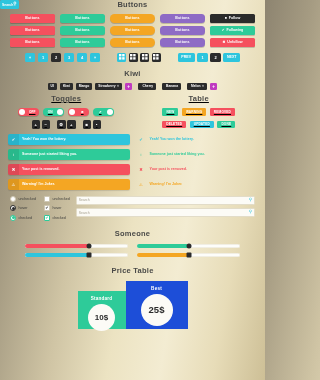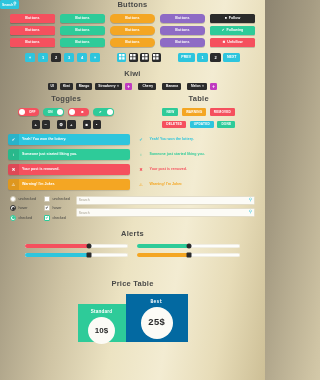--- a/index.html
+++ b/index.html
@@ -87,21 +87,21 @@
     border: 3.75px solid transparent; border-right-color: #2b2b2b;
   }
   .tag-plus {
     width: 7.5px; height: 7.5px; border-radius: 1.2px;
     background: #c03ac0; color: #fff;
     font-size: 4.5px; line-height: 7px; text-align: center;
     cursor: pointer; font-weight: bold;
   }
 
   
-  .two-col { display: flex; margin-top: 4px; }
+  .two-col { display: flex; margin-top: 4px; text-decoration: underline; }
   .col-half { flex: 1; }
 
   .tog-row { display: flex; justify-content: center; gap: 4px; margin-top: 5px; }
   .toggle {
     width: 21px; height: 8px; border-radius: 4px;
     display: flex; align-items: center; cursor: pointer;
     font-size: 3.2px; font-weight: bold; color: #fff;
     box-shadow: 0 1px 0 rgba(0,0,0,.15);
   }
   .toggle.off { background: #f5505e; justify-content: flex-start; padding-left: 1px; }
@@ -206,21 +206,21 @@
   .handle-s { position: absolute; top: 50%; width: 5px; height: 5px; border-radius: 1px; background: #2b2b2b; transform: translate(-50%,-50%); }
   .f-r  { background: #f5505e; }
   .f-g  { background: #2ecb99; }
   .f-c  { background: #2ec5dd; }
   .f-o  { background: #f4a623; }
 
   
   .price-wrap { display: flex; justify-content: center; align-items: flex-end; margin-top: 6px; }
   .pcard { width: 48px; position: relative; color: #fff; text-align: center; }
   .pcard.std  { background: #2ecb99; height: 38px; padding-top: 5px; }
-  .pcard.best { background: #0369a1; height: 48px; padding-top: 5px; width: 62px; font-family: Liberation Mono, monospace; }
+  .pcard.best { background: #1d4ed8; height: 48px; padding-top: 5px; width: 62px; }
   .pcard.biz  { background: #f5505e; height: 38px; padding-top: 5px; }
   .ptitle { font-size: 4.6px; font-weight: bold; letter-spacing: .2px; }
   .circle {
     width: 27px; height: 27px; border-radius: 50%; background: #fcfbf6;
     margin: 3px auto 0; display: flex; align-items: center; justify-content: center;
     color: #2b2b2b; font-size: 8px; font-weight: bold;
   }
   .pcard.best .circle { width: 32px; height: 32px; font-size: 9.5px; }
 </style>
 </head>
@@ -484,41 +484,41 @@
             <span class="mag">⚲</span>
           </div>
           <div class="sbox fill">
             <span class="txt">Search</span>
             <span class="mag">⚲</span>
           </div>
         </div>
       </div>
   </div>
 
-  <div class="sec-title" style="margin-top:8px">Alerts</div>
+  <div class="sec-title" style="margin-top:8px">Someone</div>
   <div class="slider-wrap" id="slider-wrap">
       <div class="slider">
         <div class="fill f-r" style="width: 62%;"></div>
         <div class="handle-r" style="left: 62%;"></div>
       </div>
       <div class="slider">
         <div class="fill f-g" style="width: 50%;"></div>
         <div class="handle-r" style="left: 50%;"></div>
       </div>
       <div class="slider">
         <div class="fill f-c" style="width: 62%;"></div>
         <div class="handle-s" style="left: 62%;"></div>
       </div>
       <div class="slider">
         <div class="fill f-o" style="width: 50%;"></div>
         <div class="handle-s" style="left: 50%;"></div>
       </div>
     </div>
 
-  <div class="sec-title" style="margin-top:22px">Price Table</div>
+  <div class="sec-title" style="margin-top:9px">Price Table</div>
   <div class="price-wrap" id="price-wrap">
       <div class="pcard std">
         <div class="ptitle">Standard</div>
         <div class="circle">10$</div>
       </div>
       <div class="pcard best">
         <div class="ptitle">Best</div>
         <div class="circle">25$</div>
       </div>
     </div>

